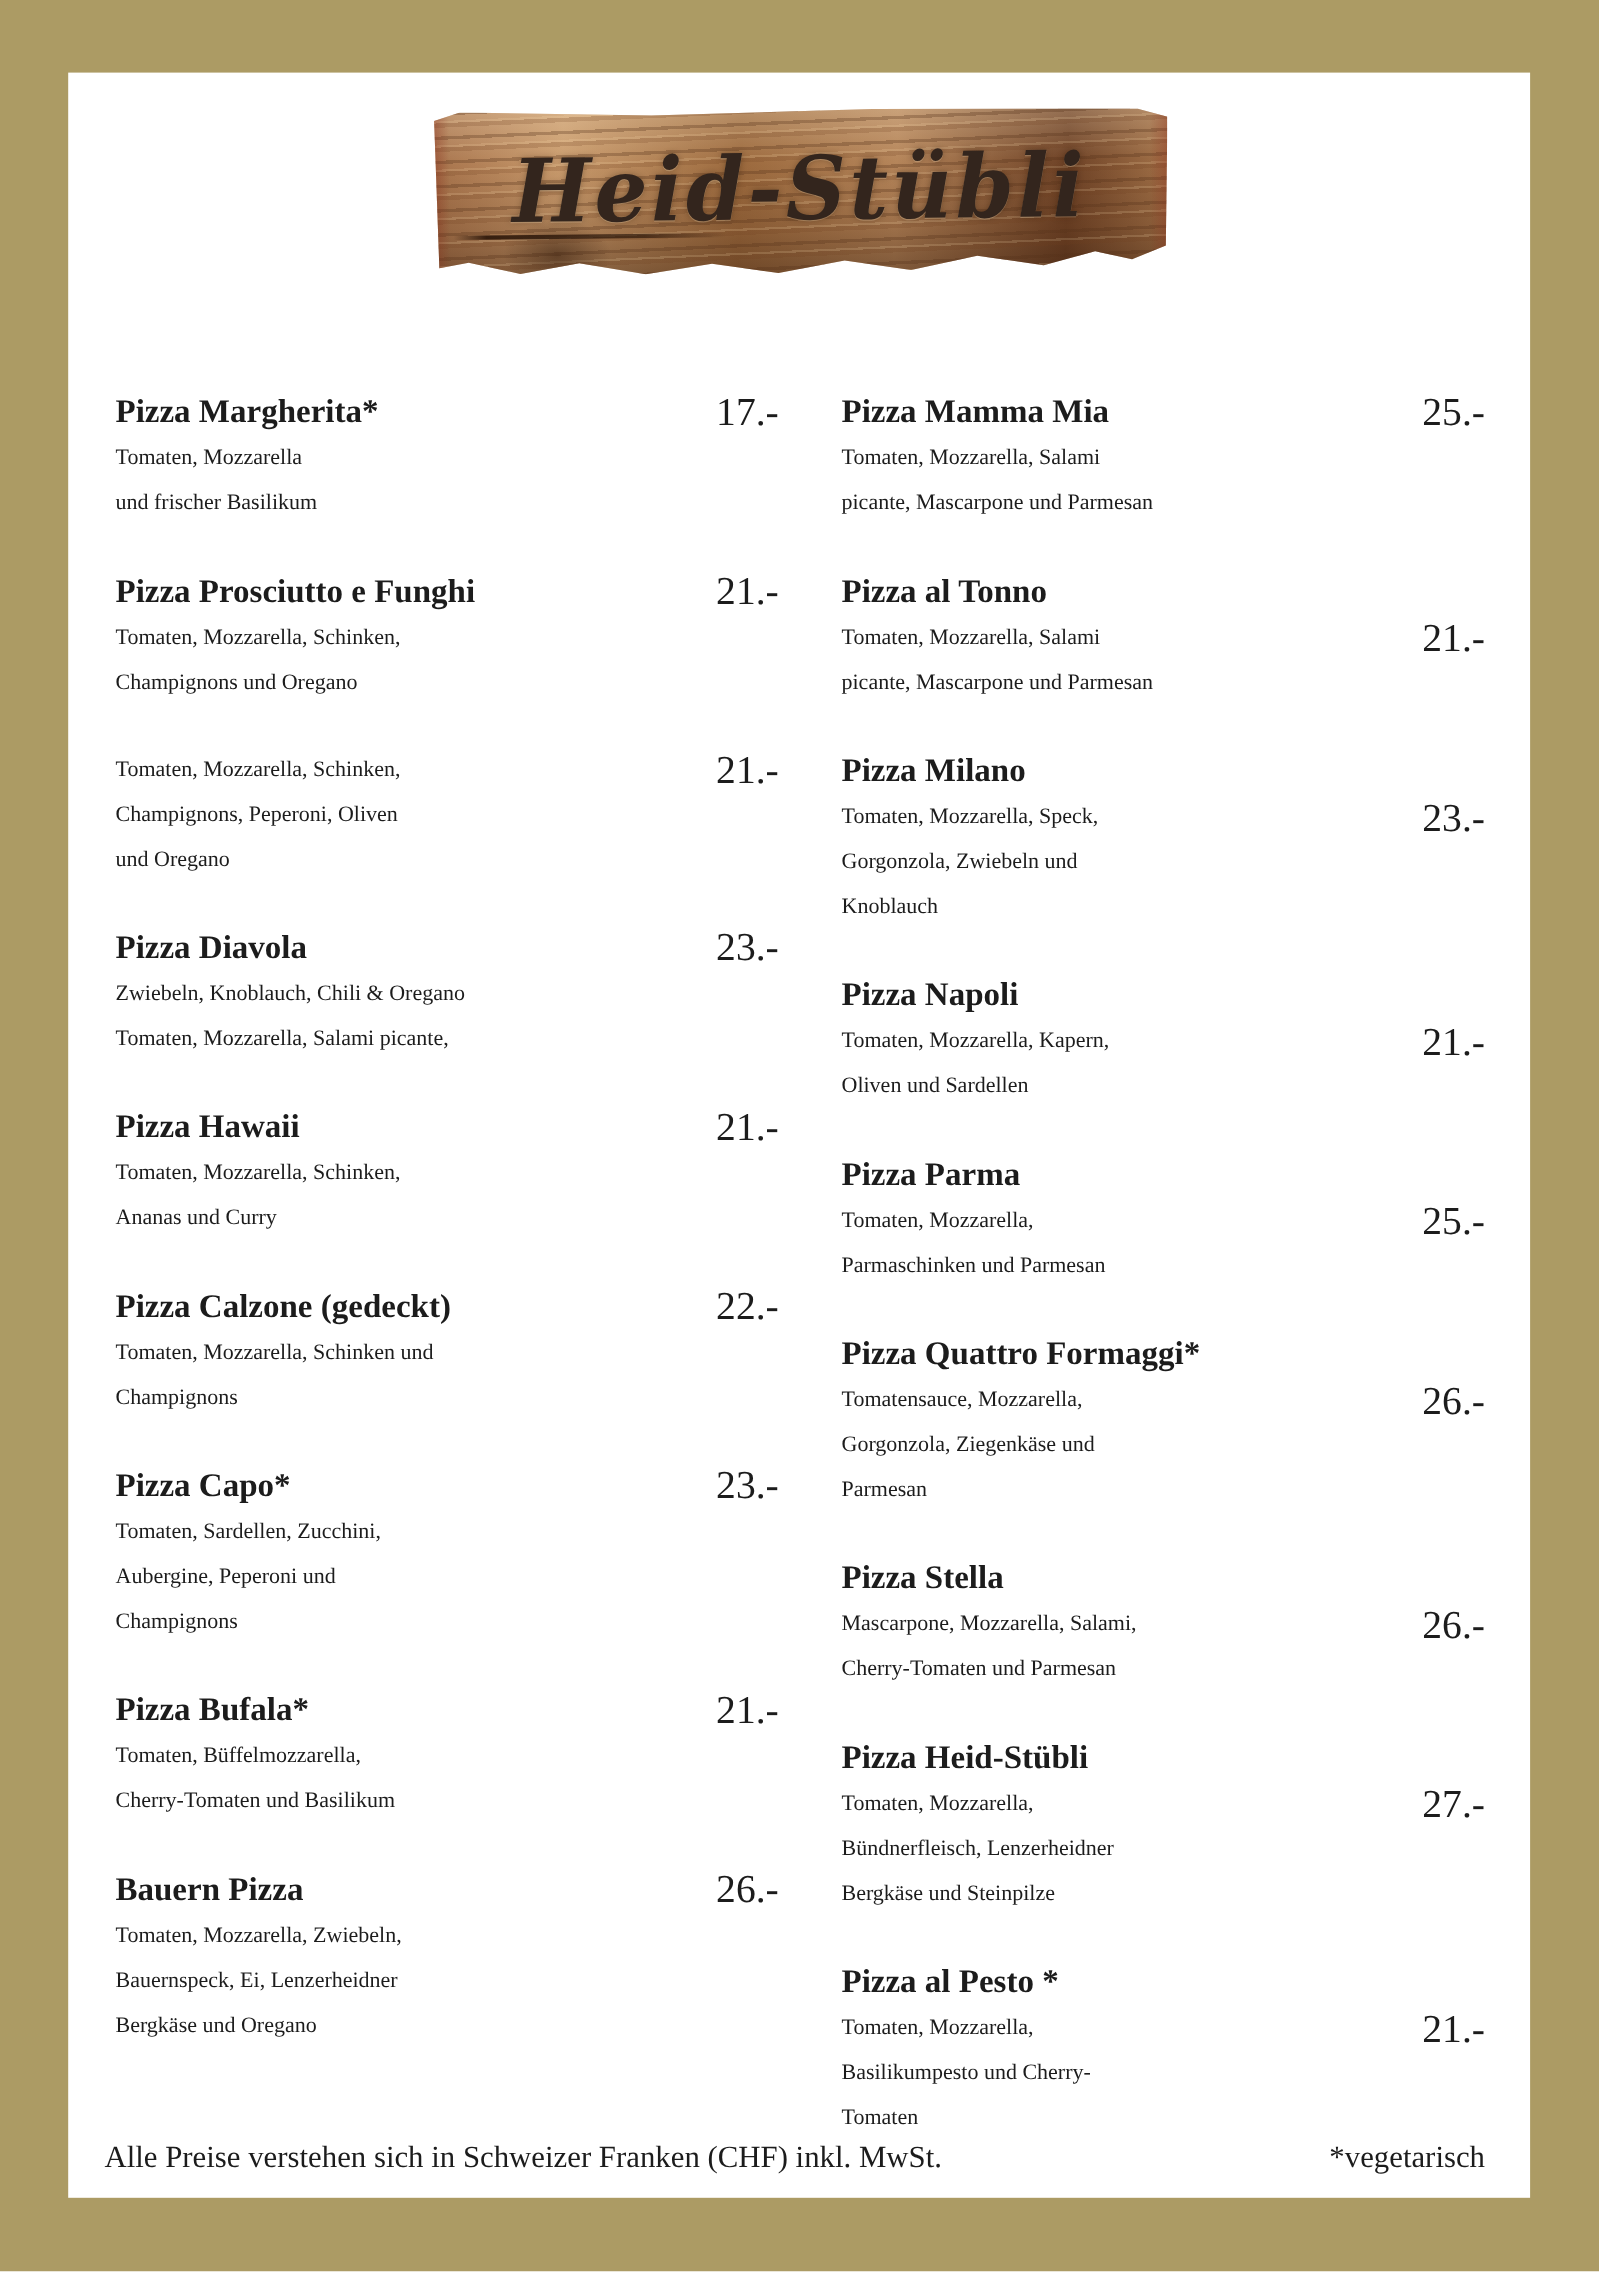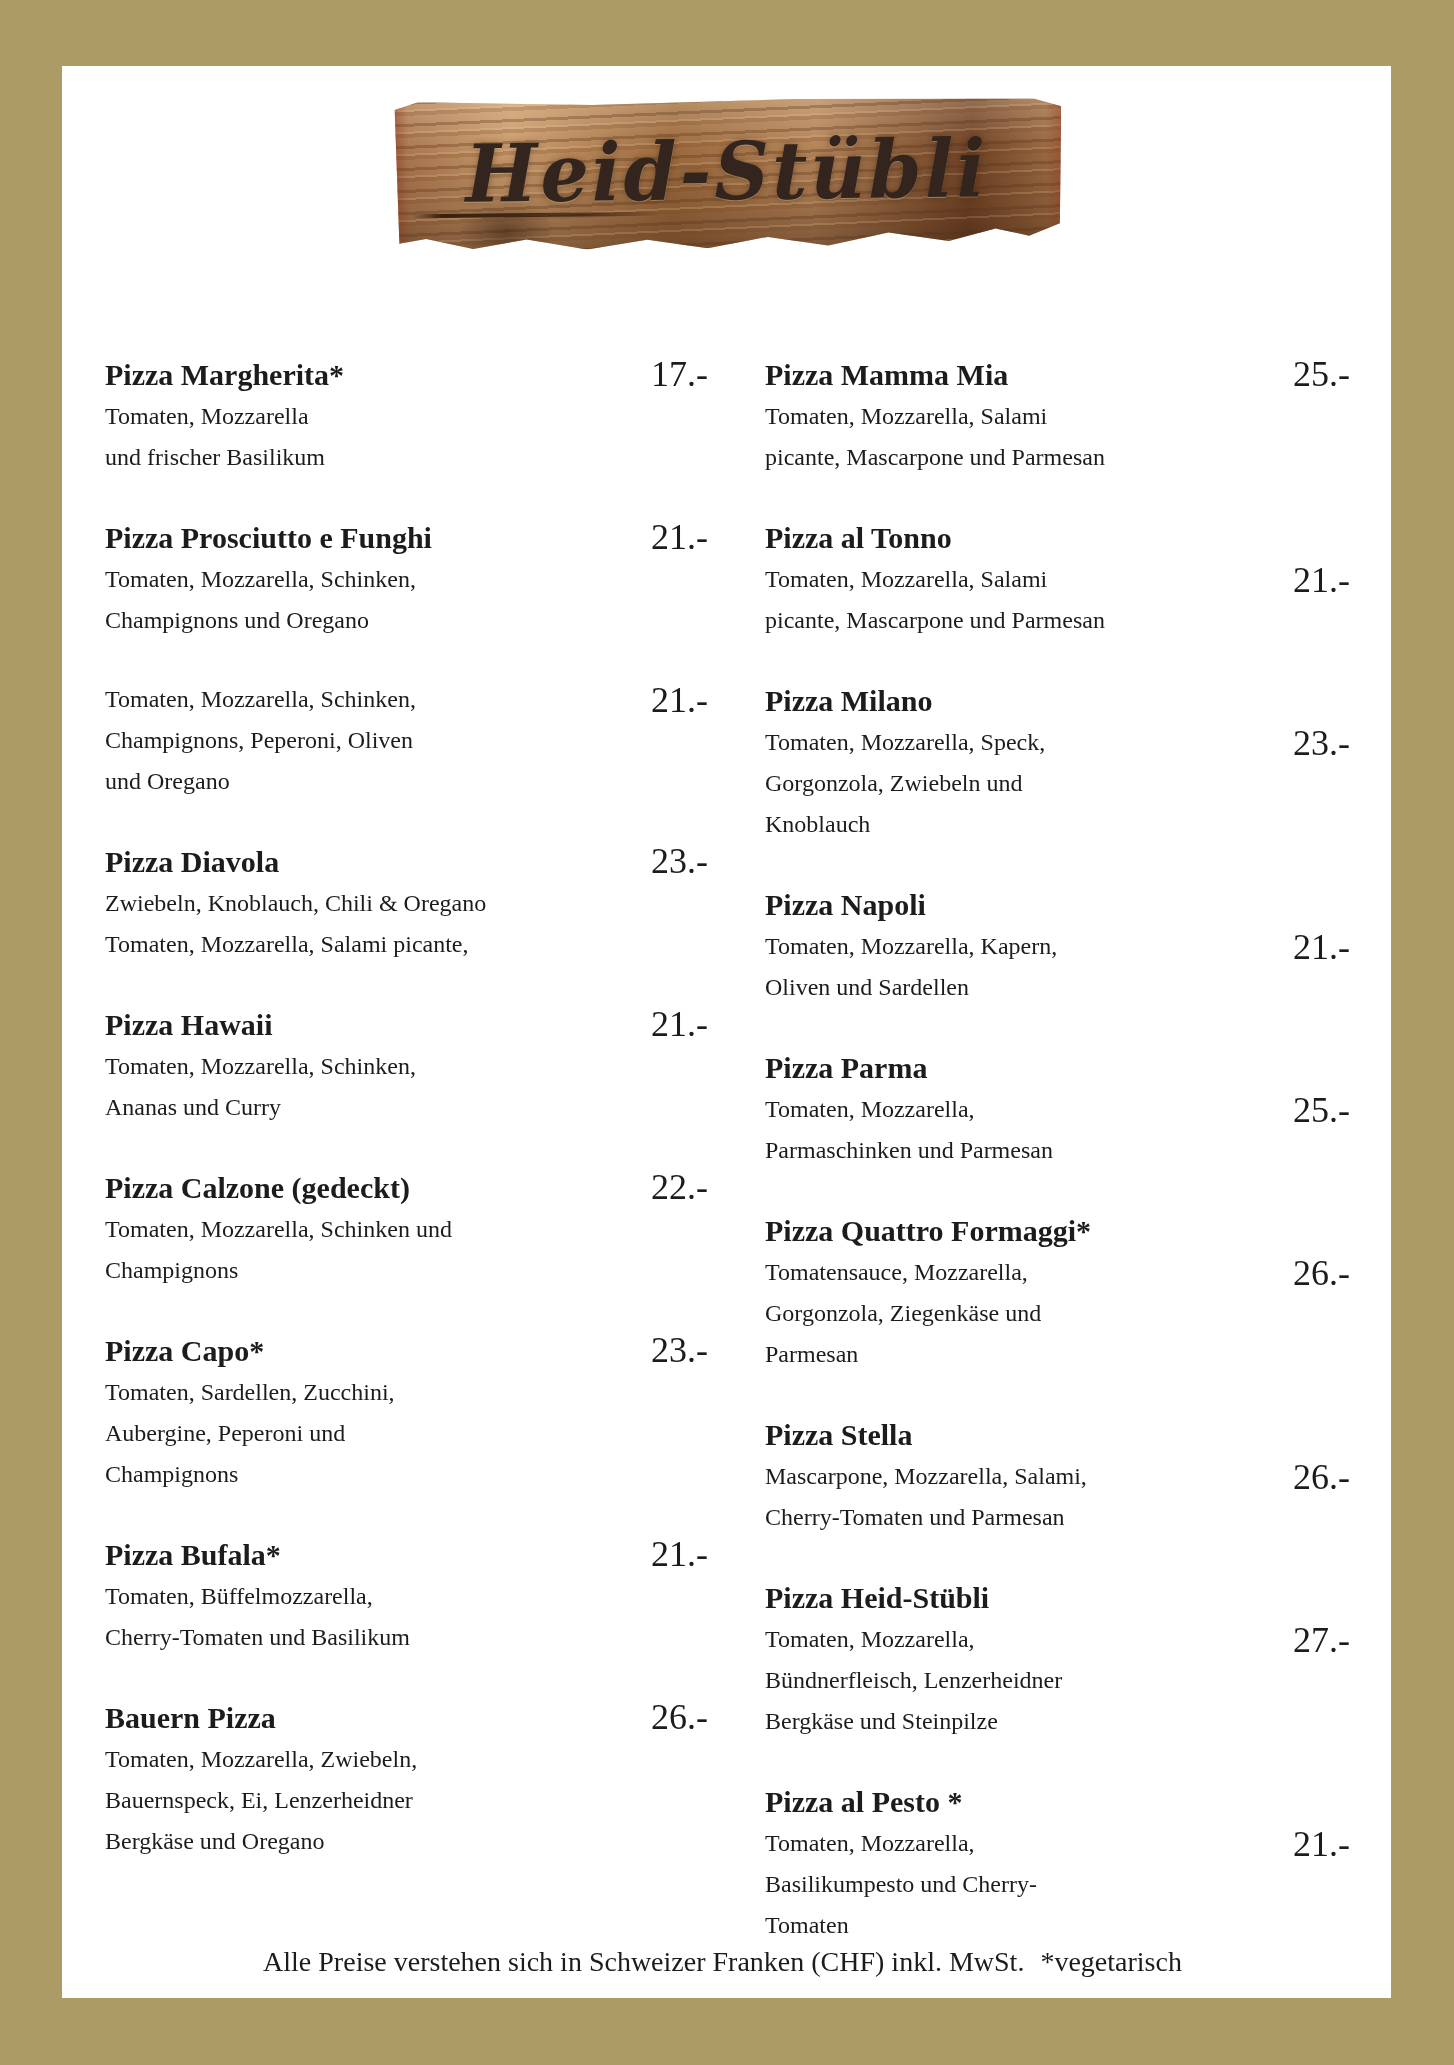--- a/index.html
+++ b/index.html
@@ -44,28 +44,28 @@
   }
 
   
   .columns{display:flex;margin-top:102px;padding:0 41px 0 43px;gap:57px;}
   .col{position:relative;}
   .col.left{width:603px;}
   .col.right{width:585px;}
   .item{position:relative;margin-bottom:38px;}
   .item:last-child{margin-bottom:0;}
   .item .name{font-weight:bold;font-size:30px;line-height:43px;white-space:nowrap;}
-  .item .desc{font-size:24px;}
+  .item .desc{font-size:20px;}
   .item .desc span{display:block;line-height:41px;white-space:nowrap;}
   .item .price{position:absolute;right:0;top:1px;font-size:36px;line-height:41px;text-align:right;min-width:70px;}
   .col.right .item .price{top:44px;}
   .col.right .item:first-child .price{top:1px;}
 
   
-  .footer{position:absolute;left:33px;right:41px;bottom:16px;display:flex;justify-content:center;font-size:28px;line-height:41px;gap:16px;}
+  .footer{position:absolute;left:33px;right:41px;bottom:16px;display:flex;justify-content:space-between;font-size:28px;line-height:41px;gap:16px;}
 </style>
 </head>
 <body>
 
 <div class="canvas">
   <div class="page">
 
     <div class="sign">
       <div class="sign-crack"></div>
       <div class="sign-title">Heid-Stübli</div>

